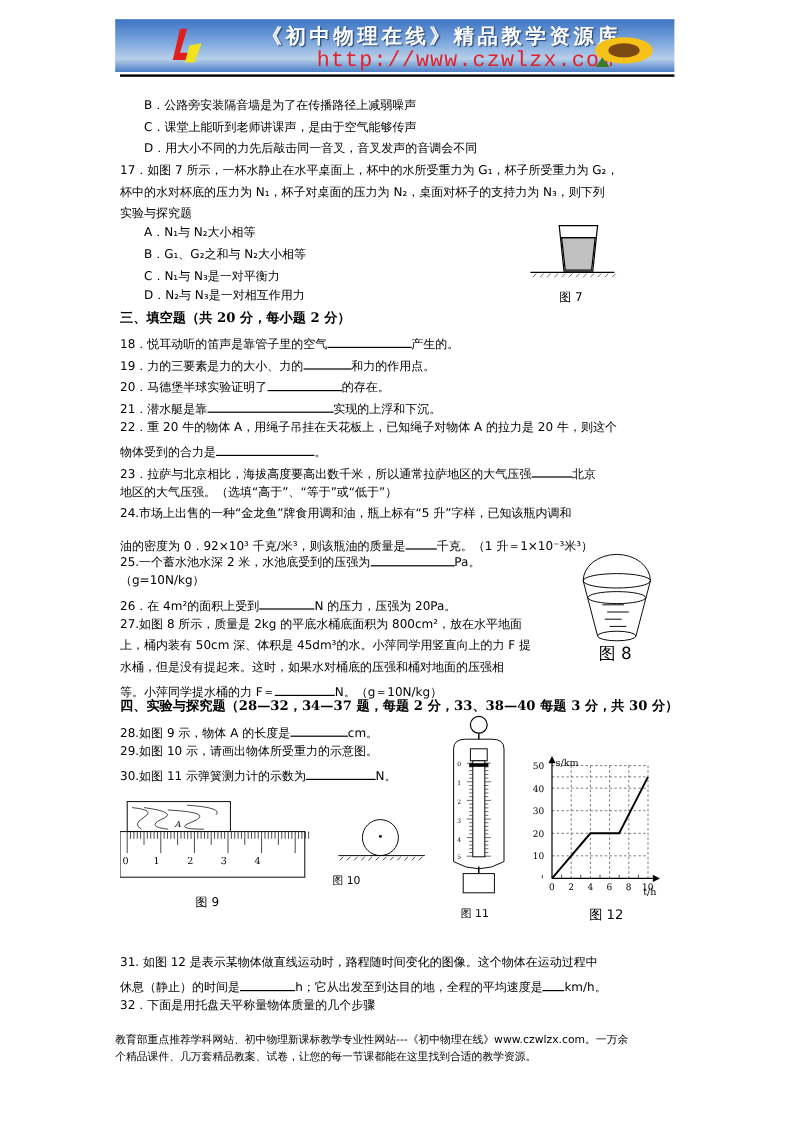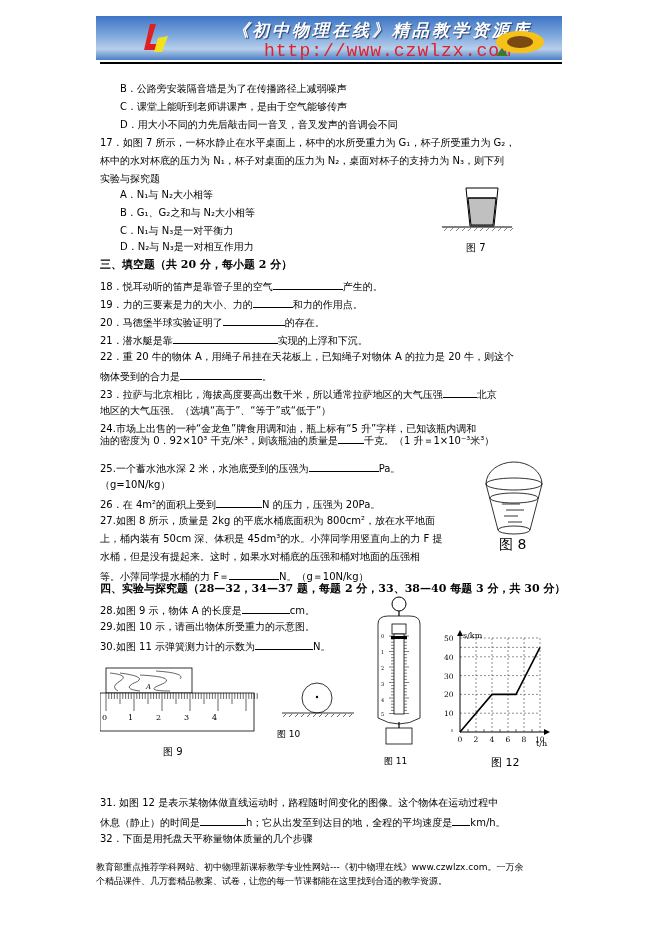--- a/index.html
+++ b/index.html
@@ -2,22 +2,22 @@
 <html><head>
 <meta charset="utf-8">
 <style>
   html, body { margin:0; padding:0; background:#ffffff; }
   body { width:661px; height:935px; position:relative; overflow:hidden;
          font-family:"DejaVu Sans", sans-serif; color:#000; }
   .banner { position:absolute; left:96px; top:16px; width:466px; height:44px;
             background:linear-gradient(180deg,#3d74c4 0%,#7fa9de 45%,#b8cfe9 75%,#4a7fc8 100%);
             overflow:hidden; }
   .banner .logo { position:absolute; left:44px; top:6px; width:30px; height:32px; }
-  .banner .title { position:absolute; left:136px; top:3px; font-size:17px; font-weight:bold;
-            color:#ffffff; letter-spacing:3px; font-style:italic; font-family:"DejaVu Serif", serif;
+  .banner .title { position:absolute; left:122px; top:3px; font-size:17px; font-weight:bold;
+            color:#ffffff; letter-spacing:3px; font-family:"DejaVu Serif", serif;
             text-shadow:1px 1px 1px #27406b; white-space:nowrap; }
   .banner .url { position:absolute; left:168px; top:25px; font-size:18px; color:#e0202a;
             font-family:"Liberation Mono", monospace; letter-spacing:1px; white-space:nowrap; }
   .banner .sun { position:absolute; left:396px; top:10px; width:52px; height:30px; }
   .banner-rule { position:absolute; left:100px; top:62px; width:462px; height:2px; background:#000; }
 
   .line { position:absolute; font-size:10px; line-height:14px; white-space:nowrap; }
   .ind { left:120px; }
   .q { left:100px; }
   .bold { font-weight:bold; font-family:"DejaVu Serif", serif; font-size:11px; }
@@ -94,21 +94,21 @@
 </div>
 <div class="line q" style="top:350px">22．重 20 牛的物体 A，用绳子吊挂在天花板上，已知绳子对物体 A 的拉力是 20 牛，则这个</div>
 <div class="line q" style="top:368px">
   <span>物体受到的合力是</span><span class="blank" style="width:82px"></span><span>。</span>
 </div>
 <div class="line q" style="top:386px">
   <span>23．拉萨与北京相比，海拔高度要高出数千米，所以通常拉萨地区的大气压强</span><span class="blank" style="width:34px"></span><span>北京</span>
 </div>
 <div class="line q" style="top:404px">地区的大气压强。（选填“高于”、“等于”或“低于”）</div>
 <div class="line q" style="top:422px">24.市场上出售的一种“金龙鱼”牌食用调和油，瓶上标有“5 升”字样，已知该瓶内调和</div>
-<div class="line q" style="top:432px">
+<div class="line q" style="top:446px">
   <span>油的密度为 0．92×10³ 千克/米³，则该瓶油的质量是</span><span class="blank" style="width:26px"></span><span>千克。（1 升＝1×10⁻³米³）</span>
 </div>
 <div class="line q" style="top:460px">
   <span>25.一个蓄水池水深 2 米，水池底受到的压强为</span><span class="blank" style="width:70px"></span><span>Pa。</span>
 </div>
 <div class="line q" style="top:478px">（g=10N/kg）</div>
 <div class="line q" style="top:496px">
   <span>26．在 4m²的面积上受到</span><span class="blank" style="width:46px"></span><span>N 的压力，压强为 20Pa。</span>
 </div>
 <div class="line q" style="top:514px">27.如图 8 所示，质量是 2kg 的平底水桶底面积为 800cm²，放在水平地面</div>

